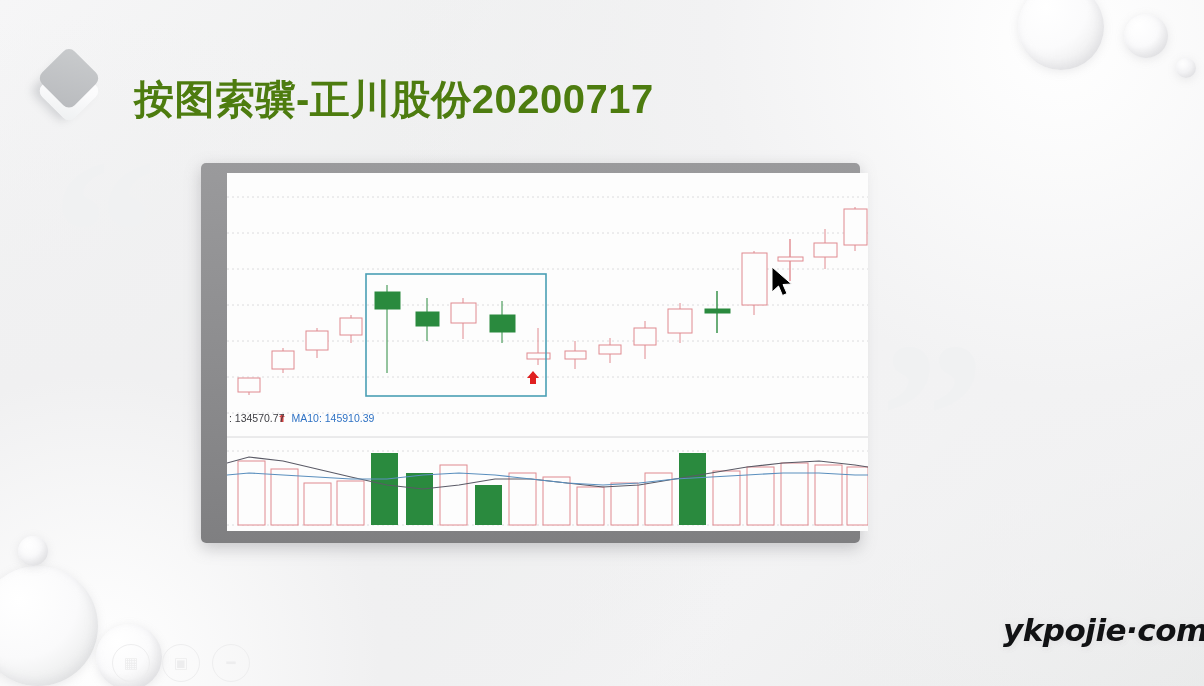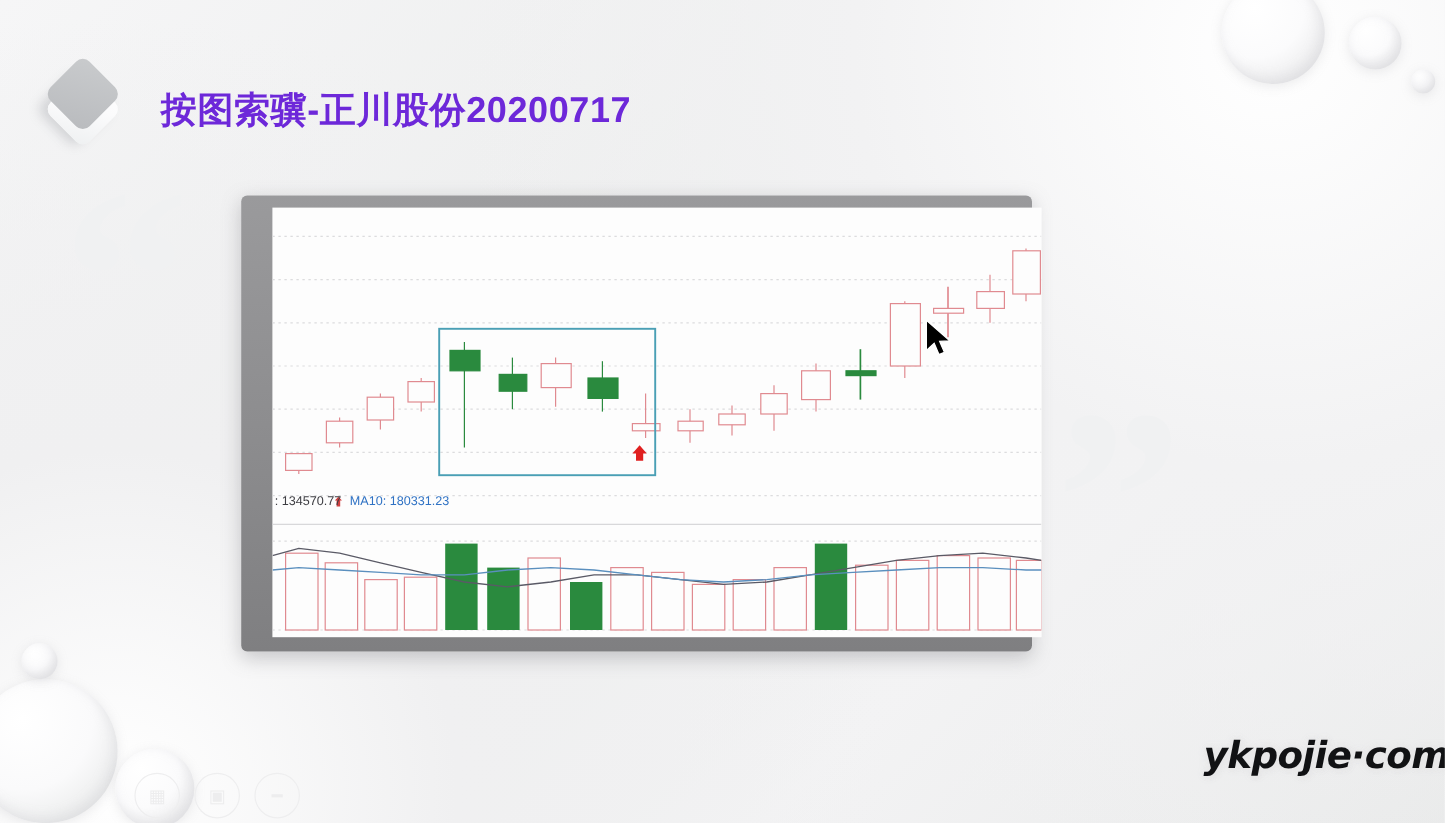--- a/index.html
+++ b/index.html
@@ -67,22 +67,22 @@
   }
   .logo-diamond::before {
     content: ""; position: absolute; left: -9px; top: -9px;
     width: 46px; height: 46px; border-radius: 8px;
     background: linear-gradient(150deg, #c9cbcd 0%, #b9bbbe 100%);
     z-index: -1;
   }
 
   .page-title {
     position: absolute; left: 134px; top: 44px;
-    font-size: 30px; font-weight: 700;
-    color: #6d28d9;
+    font-size: 40px; font-weight: 700;
+    color: #4d7c0f;
     letter-spacing: 0.5px;
     white-space: nowrap;
   }
 
   
   .monitor {
     position: absolute; left: 201px; top: 163px;
     width: 659px; height: 380px;
     background: linear-gradient(180deg, #9a9a9c 0%, #8d8d8f 50%, #7f7f81 100%);
     border-radius: 5px;
@@ -305,21 +305,21 @@
         <rect x="588" y="292" width="27" height="60" fill="#fdfdfd" stroke="#e08a90"></rect>
         <rect x="620" y="294" width="21" height="58" fill="#fdfdfd" stroke="#e08a90"></rect>
       </g>
 
       <polyline fill="none" stroke="#5a5a66" stroke-width="1.1" points="0,290 22,284 56,288 90,296 124,304 160,312 196,316 232,312 268,306 304,306 340,310 376,314 412,312 448,306 484,300 520,294 556,290 592,288 628,292 641,294"></polyline>
       <polyline fill="none" stroke="#5a8fbe" stroke-width="1.1" points="0,302 22,300 56,302 90,304 124,306 160,306 196,302 232,300 268,302 304,306 340,310 376,312 412,310 448,306 484,304 520,302 556,300 592,300 628,302 641,302"></polyline>
     </svg>
 
     <div class="ma-strip">
       <span class="seg-dark">: 134570.77</span>
-      <span class="seg-blue">MA10: 180331.23</span>
+      <span class="seg-blue">MA10: 145910.39</span>
     </div>
   </div>
 </div>
 
 <svg class="cursor" width="26" height="34" viewBox="0 0 26 34">
   <path d="M2 1 L2 26 L8.5 20 L12.5 29.5 L17 27.5 L13 18.5 L21.5 18 Z" fill="#000000" stroke="#ffffff" stroke-width="1"></path>
 </svg>
 
 <div class="watermark">ykpojie·com</div>
 

